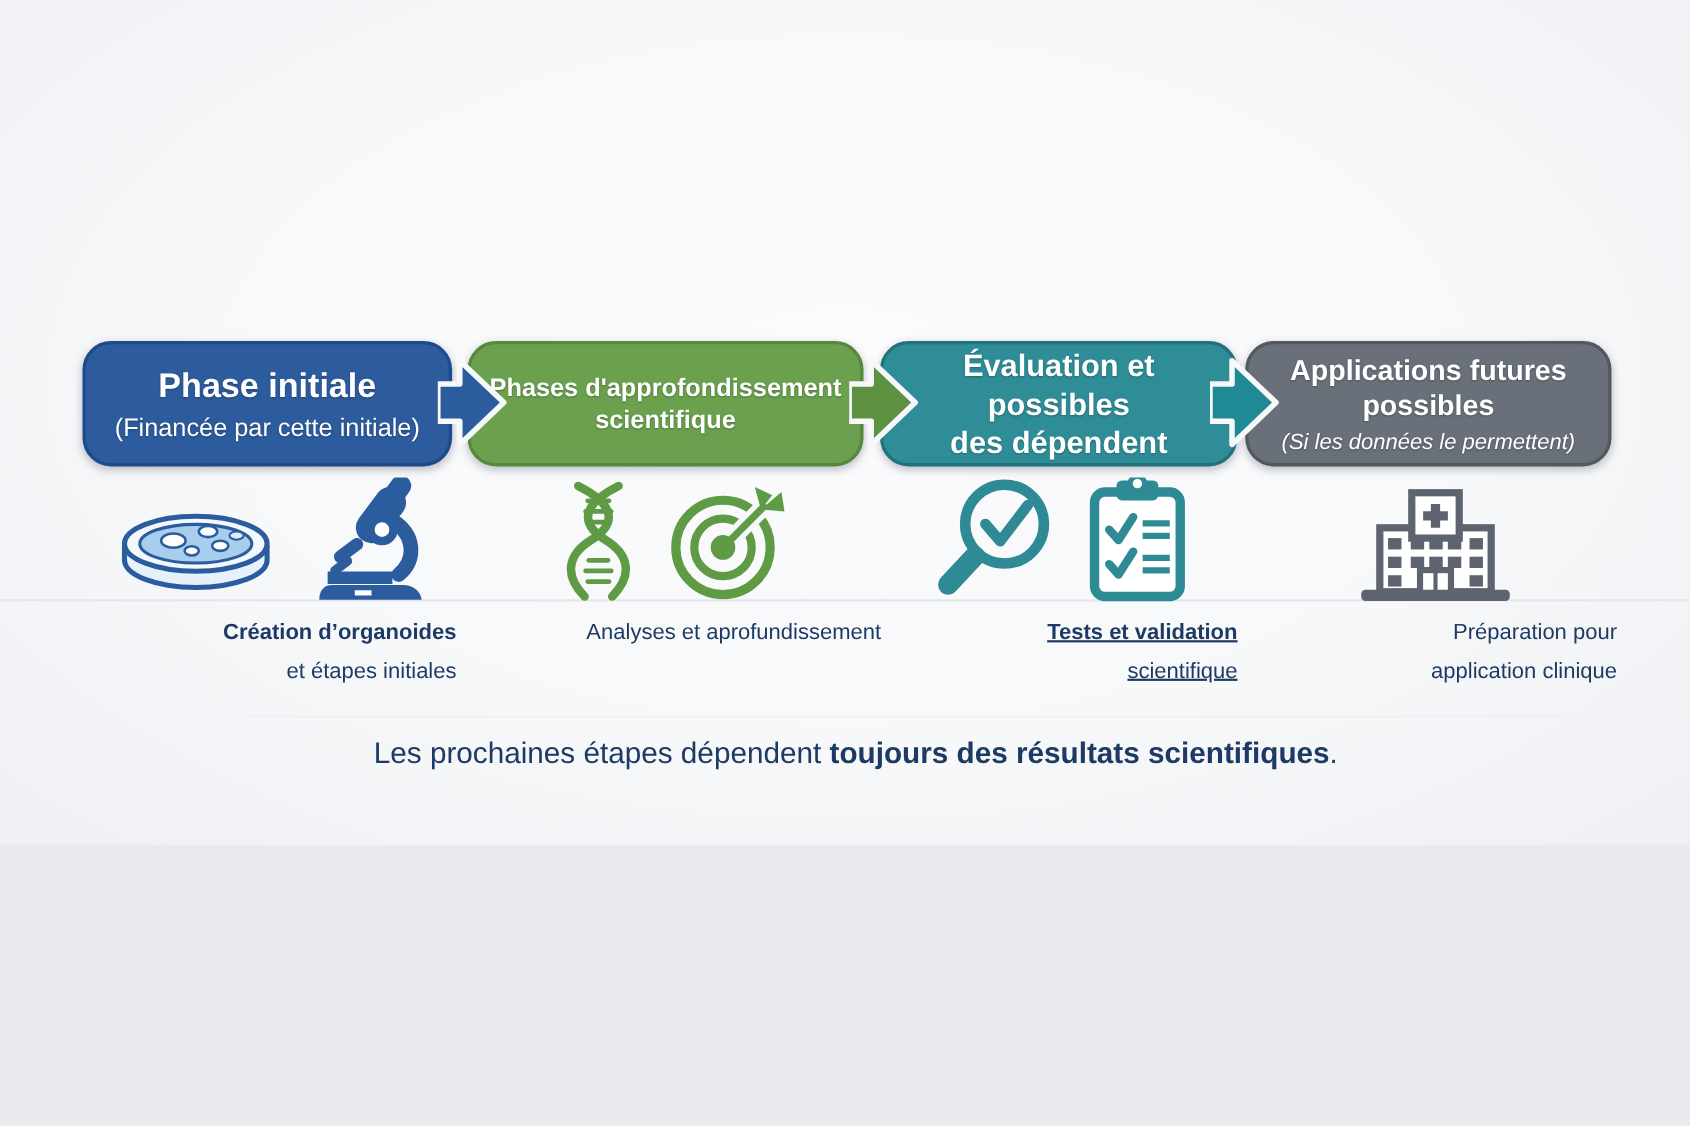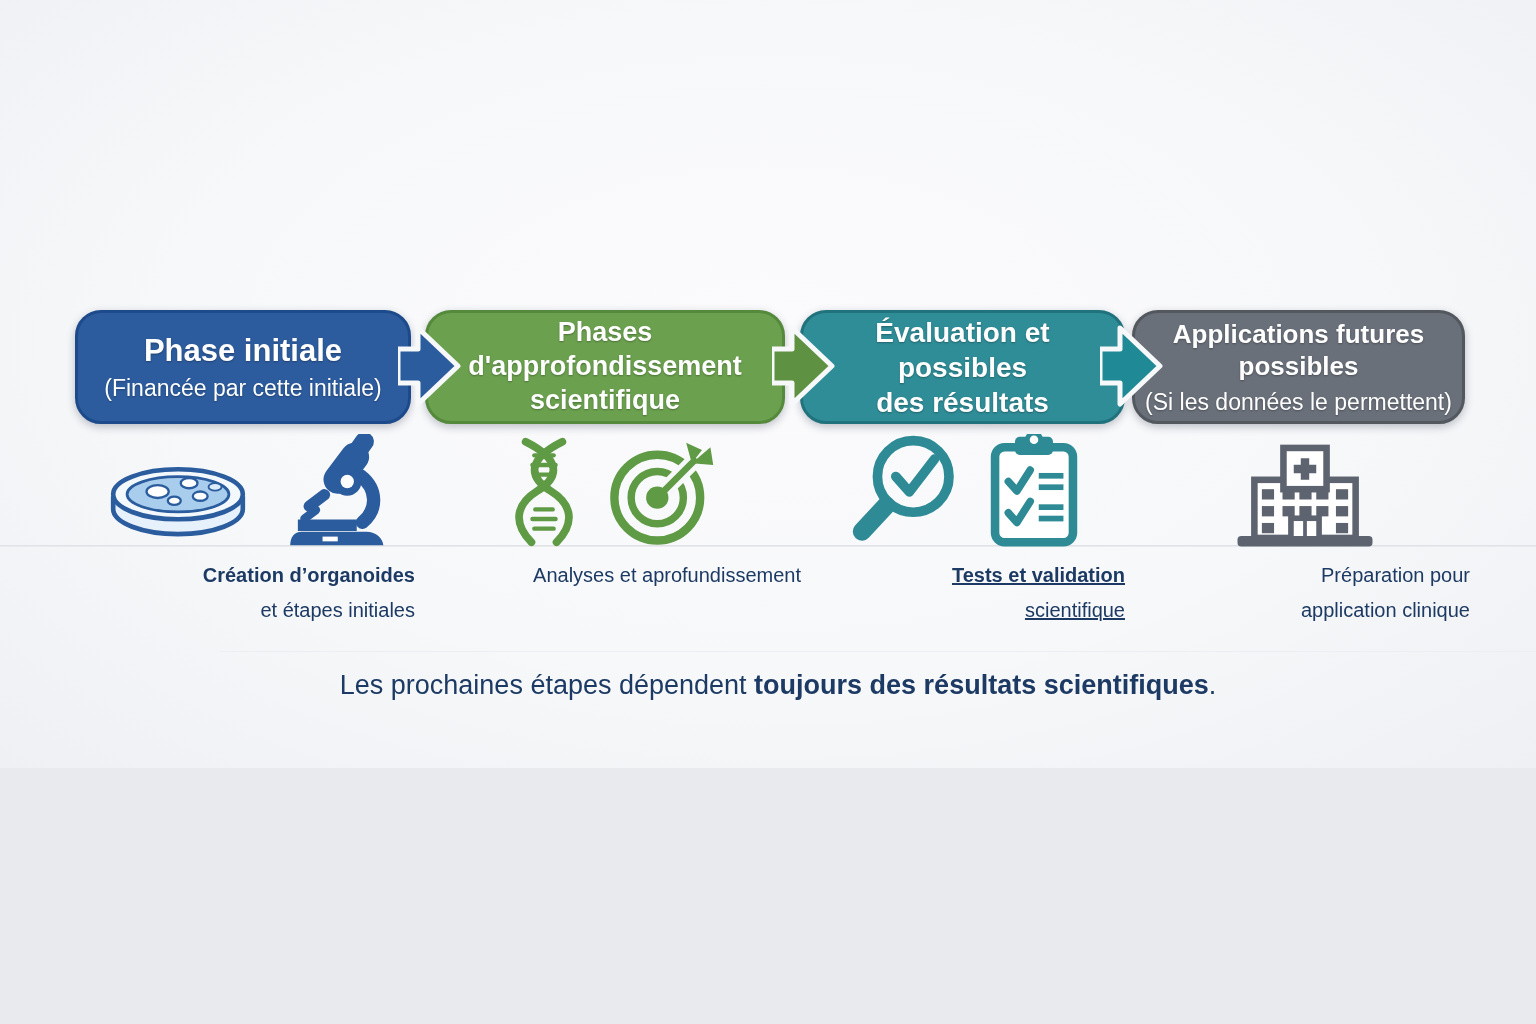--- a/index.html
+++ b/index.html
@@ -29,24 +29,24 @@
     text-shadow:0 1px 2px rgba(0,0,0,.3);
     line-height:1.25;
   }
   #box-1{left:75px;width:336px;background:#2d5c9e;border:3px solid #1d4a8a;}
   #box-2{left:425px;width:360px;background:#6ba14e;border:3px solid #55893b;}
   #box-3{left:800px;width:325px;background:#2f8d98;border:3px solid #20727d;}
   #box-4{left:1132px;width:333px;background:#6a707a;border:3px solid #53585f;}
 
   #box-1 .l1{font-size:31px;font-weight:700;}
   #box-1 .l2{font-size:23px;font-weight:400;margin-top:3px;}
-  #box-2 .l1,#box-2 .l2{font-size:27px;font-weight:600;}
+  #box-2 .l1,#box-2 .l2{font-size:23px;font-weight:600;}
   #box-3 .l1,#box-3 .l2{font-size:28px;font-weight:600;}
   #box-4 .l1{font-size:26px;font-weight:600;}
-  #box-4 .l2{font-size:23px;font-weight:400;margin-top:5px;}
+  #box-4 .l2{font-size:20px;font-weight:400;font-style:italic;margin-top:5px;}
 
   
   .flow-arrow{position:absolute;top:318px;width:66px;height:96px;z-index:2;}
   #arrow-1{left:398px;}
   #arrow-2{left:772px;}
   #arrow-3{left:1100px;}
 
   
   .icon-group{
     position:absolute;top:430px;height:118px;
@@ -98,21 +98,21 @@
   <div class="phase-box" id="box-1">
     <div class="l1">Phase initiale</div>
     <div class="l2">(Financée par cette initiale)</div>
   </div>
   <div class="phase-box" id="box-2">
     <div class="l1">Phases d'approfondissement</div>
     <div class="l2">scientifique</div>
   </div>
   <div class="phase-box" id="box-3">
     <div class="l1">Évaluation et possibles</div>
-    <div class="l2">des résultats</div>
+    <div class="l2">des dépendent</div>
   </div>
   <div class="phase-box" id="box-4">
     <div class="l1">Applications futures possibles</div>
     <div class="l2">(Si les données le permettent)</div>
   </div>
 
   <svg class="flow-arrow" id="arrow-1" viewBox="0 0 66 96">
     <polygon points="0,31 20,31 20,10 60,48 20,86 20,65 0,65" fill="#2b5c9e" stroke="#f7f8fa" stroke-width="5" stroke-linejoin="round"></polygon>
   </svg>
   <svg class="flow-arrow" id="arrow-2" viewBox="0 0 66 96">

